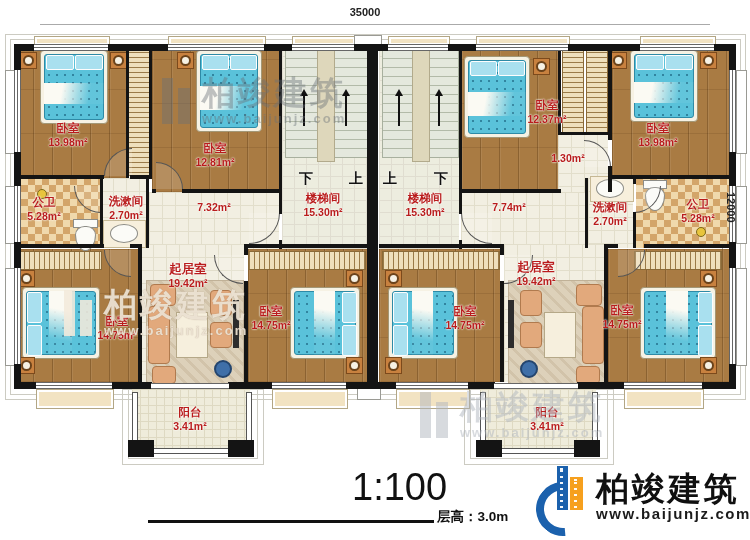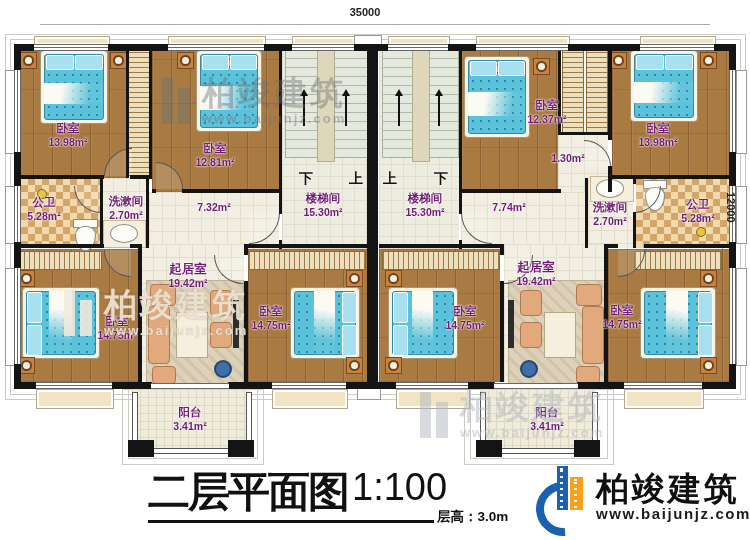--- a/index.html
+++ b/index.html
@@ -66,21 +66,21 @@
   .dot-lamp{background:#e8c53c;border:1px solid #7c6a1e;border-radius:50%}
   .machine{border-radius:50%;background:#3f6fa8;border:2px solid #24456e}
   .rail{position:absolute;background:#fff;border:1px solid #555;z-index:35}
   
   .stair-treads{position:absolute;z-index:15;background-color:#e4e8dd;border:1px solid #a8b09e;
     background-image:repeating-linear-gradient(180deg,#b2baa8 0 1px,transparent 1px 9px)}
   .stringer{position:absolute;z-index:16;background:#ded7bb;border:1px solid #b2aa8c}
   .sarrow{position:absolute;width:2px;background:#111;z-index:17}
   .sarrow::before{content:"";position:absolute;top:-7px;left:-3px;border:4px solid transparent;border-top:0;border-bottom:7px solid #111}
   
-  .rlabel{position:absolute;transform:translateX(-50%);text-align:center;color:#701a75;font-weight:700;
+  .rlabel{position:absolute;transform:translateX(-50%);text-align:center;color:#b91c1c;font-weight:700;
     text-shadow:0 0 2px #fff,0 0 2px #fff;line-height:1.18;white-space:nowrap;z-index:60}
   .rlabel .nm{font-size:11.5px;display:block}
   .rlabel .nm-lg{font-size:12.5px;display:block}
   .rlabel .ar{font-size:10.5px;display:block}
   .mark{position:absolute;transform:translateX(-50%);font-size:14px;font-weight:700;color:#111;
     text-shadow:0 0 2px #fff;z-index:60}
   .dimtxt{position:absolute;font-size:11px;font-weight:700;color:#222;z-index:60}
   .dimline{position:absolute;background:#aaa;z-index:5}
   
   .wm{position:absolute;display:flex;align-items:center;gap:8px;pointer-events:none;z-index:70}
@@ -460,21 +460,20 @@
       </span>
   </div>
   <div class="wm wm-light" style="left:418px;top:390px">
     <span class="wm-icon"></span>
     <span>
       <span class="wm-name">柏竣建筑</span>
       <span class="wm-url">www.baijunjz.com</span>
       </span>
   </div>
 
-  <div class="t-title">二层平面图</div>
   <div class="t-scale">1:100</div>
   <div class="t-rule"></div>
   <div class="t-info2">层高：3.0m</div>
   <div class="logo">
     <span class="logo-arc"></span>
     <span class="logo-b1"></span>
     <span class="logo-b2"></span>
   </div>
   <div class="brand-name">柏竣建筑</div>
   <div class="brand-url">www.baijunjz.com</div>

